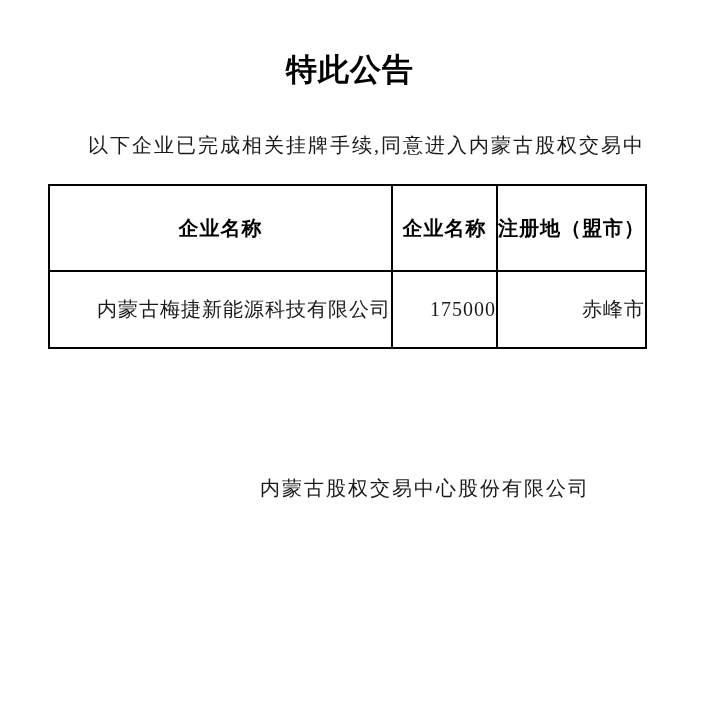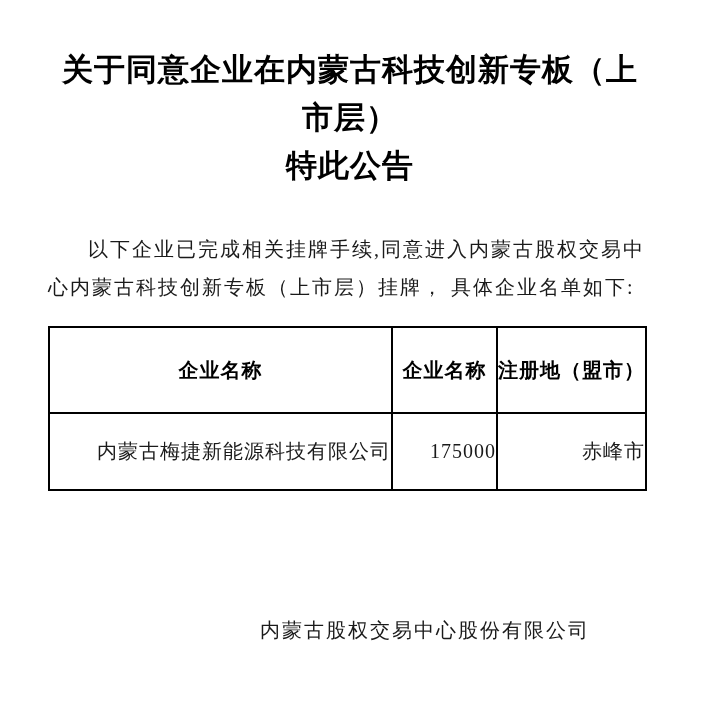--- a/index.html
+++ b/index.html
@@ -19,21 +19,21 @@
   .title {
     margin-top: 46px;
     text-align: center;
     font-weight: bold;
     font-size: 31px;
     line-height: 48px;
     color: #000000;
     letter-spacing: 1px;
   }
   .paragraph {
-    margin-top: 40px;
+    margin-top: 32px;
     font-size: 20px;
     line-height: 38px;
     letter-spacing: 2px;
   }
   .paragraph .line1 { text-indent: 2em; }
   table.listing {
     margin-top: 20px;
     border-collapse: collapse;
     width: 597px;
     table-layout: fixed;
@@ -75,27 +75,25 @@
     line-height: 43px;
     letter-spacing: 2px;
   }
 </style>
 </head>
 <body>
 
 <div class="page">
 
   <div class="title">
-    <div>关于同意企业在内蒙古科技创新专板（上市层）</div>
     <div>特此公告</div>
   </div>
 
   <div class="paragraph">
     <div class="line1">以下企业已完成相关挂牌手续,同意进入内蒙古股权交易中</div>
-    <div class="line2">心内蒙古科技创新专板（上市层）挂牌， 具体企业名单如下:</div>
   </div>
 
   <table class="listing">
     <colgroup>
       <col style="width: 343px">
       <col style="width: 105px">
       <col style="width: 149px">
     </colgroup>
     <thead>
       <tr>

